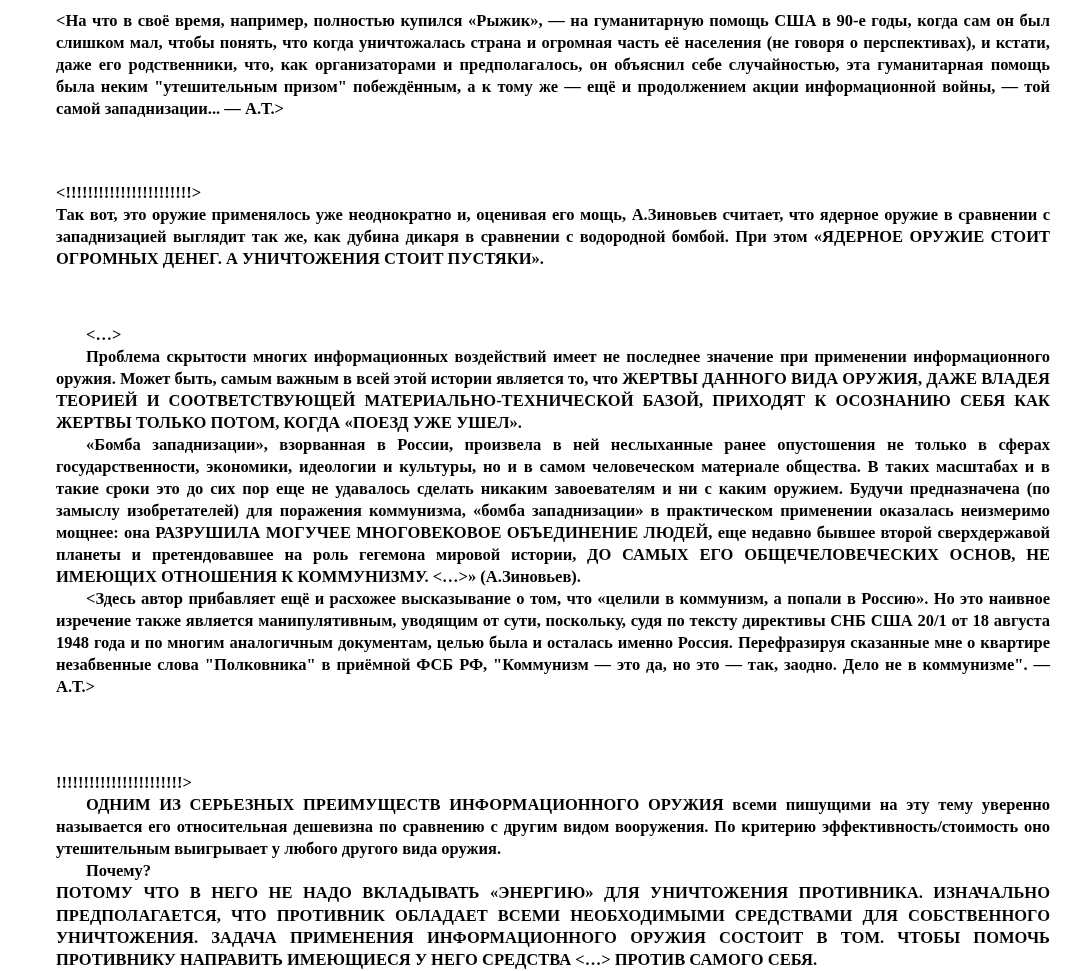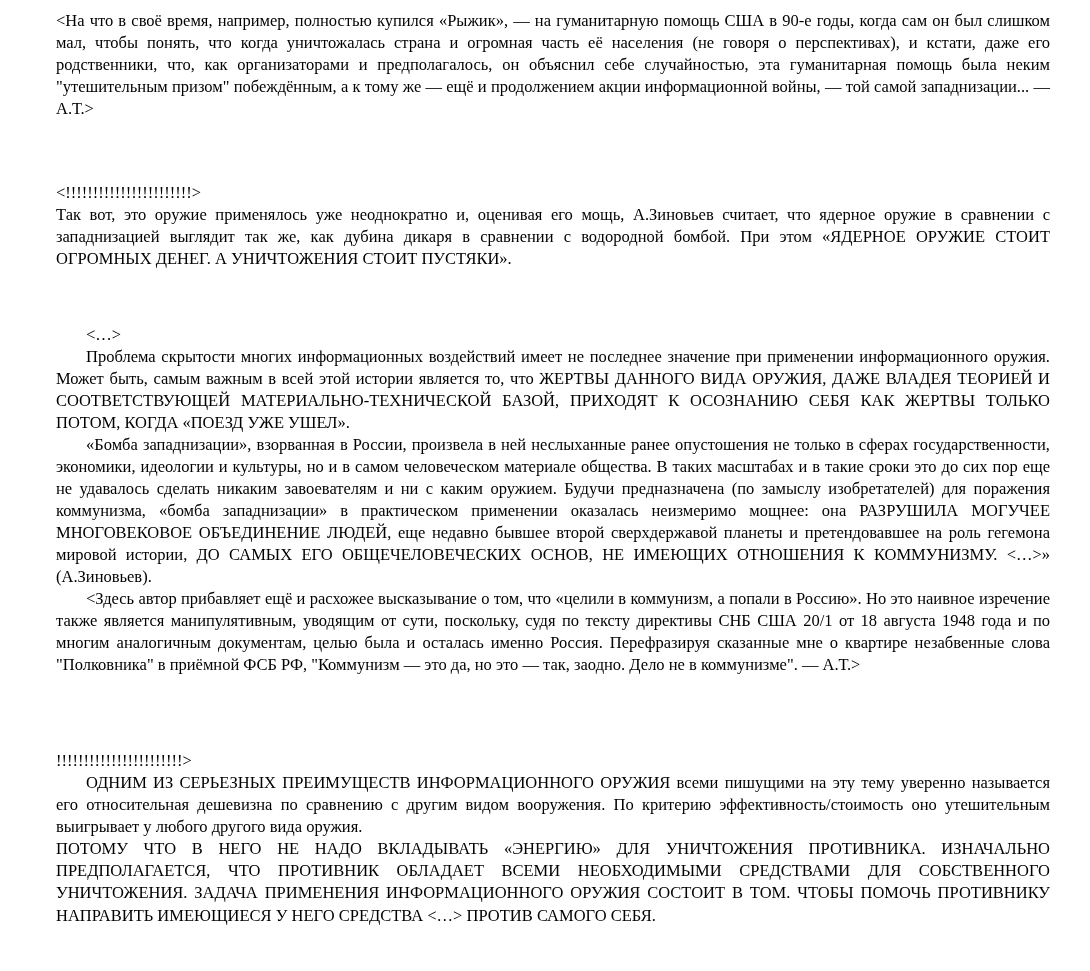--- a/index.html
+++ b/index.html
@@ -12,20 +12,21 @@
     min-height: 971px;
     font-family: "Liberation Serif", "DejaVu Serif", serif;
     color: #000000;
   }
   .page {
     width: 1090px;
     min-height: 971px;
     box-sizing: border-box;
     padding: 10px 40px 0 56px;
     position: relative;
+    font-weight: bold;
   }
   .para {
     font-size: 16.5px;
     line-height: 1.335;
     text-align: justify;
     margin: 0;
     hyphens: none;
   }
   .indent {
     text-indent: 30px;
@@ -63,16 +64,17 @@
 
   <p class="para indent block">&lt;Здесь автор прибавляет ещё и расхожее высказывание о том, что «целили в коммунизм, а попали в Россию». Но это наивное изречение также является манипулятивным, уводящим от сути, поскольку, судя по тексту директивы СНБ США 20/1 от 18 августа 1948 года и по многим аналогичным документам, целью была и осталась именно Россия. Перефразируя сказанные мне о квартире незабвенные слова "Полковника" в приёмной ФСБ РФ, "Коммунизм — это да, но это — так, заодно. Дело не в коммунизме". — А.Т.&gt;</p>
 
   <div class="gap-xl"></div>
 
 
   <p class="para marks block">!!!!!!!!!!!!!!!!!!!!!!!&gt;</p>
 
   <p class="para indent block">ОДНИМ ИЗ СЕРЬЕЗНЫХ ПРЕИМУЩЕСТВ ИНФОРМАЦИОННОГО ОРУЖИЯ всеми пишущими на эту тему уверенно называется его относительная дешевизна по сравнению с другим видом вооружения. По критерию эффективность/стоимость оно утешительным выигрывает у любого другого вида оружия.</p>
 
+  <p class="para indent block">Почему?</p>
 
   <p class="para block">ПОТОМУ ЧТО В НЕГО НЕ НАДО ВКЛАДЫВАТЬ «ЭНЕРГИЮ» ДЛЯ УНИЧТОЖЕНИЯ ПРОТИВНИКА. ИЗНАЧАЛЬНО ПРЕДПОЛАГАЕТСЯ, ЧТО ПРОТИВНИК ОБЛАДАЕТ ВСЕМИ НЕОБХОДИМЫМИ СРЕДСТВАМИ ДЛЯ СОБСТВЕННОГО УНИЧТОЖЕНИЯ. ЗАДАЧА ПРИМЕНЕНИЯ ИНФОРМАЦИОННОГО ОРУЖИЯ СОСТОИТ В ТОМ. ЧТОБЫ ПОМОЧЬ ПРОТИВНИКУ НАПРАВИТЬ ИМЕЮЩИЕСЯ У НЕГО СРЕДСТВА &lt;…&gt; ПРОТИВ САМОГО СЕБЯ.</p>
 
 </div>
 
 </body></html>

